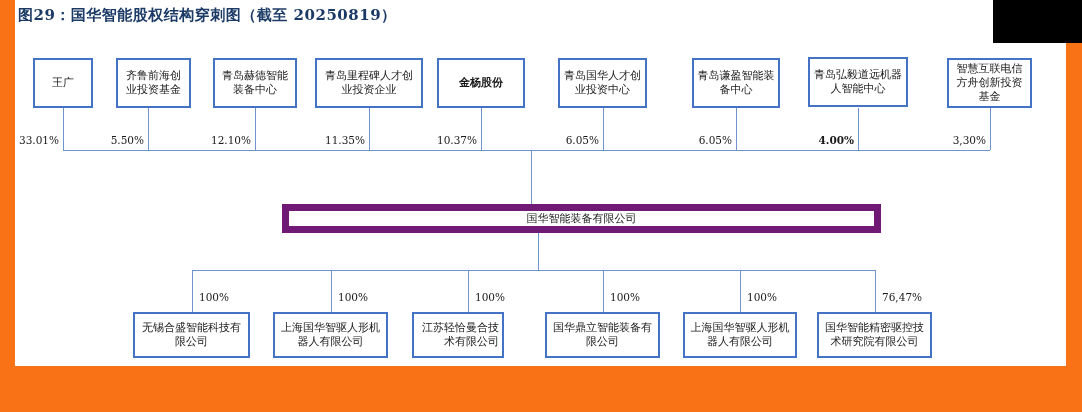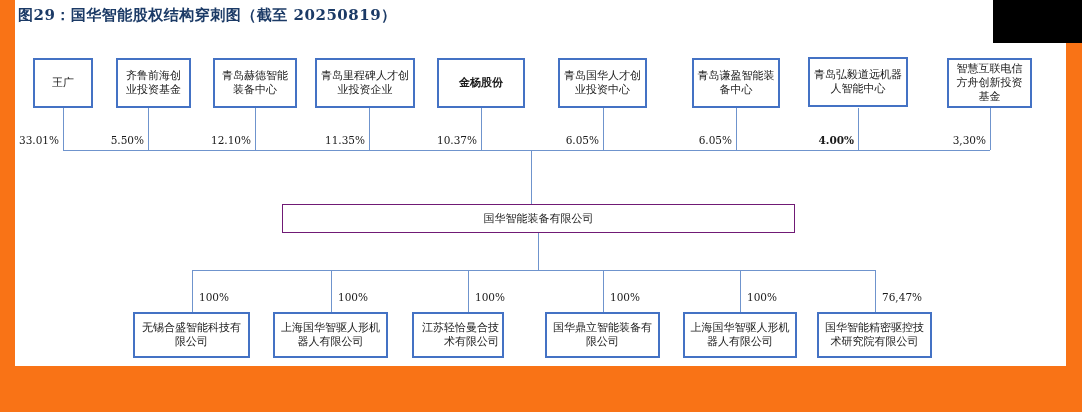--- a/index.html
+++ b/index.html
@@ -6,22 +6,22 @@
   #root{position:relative;width:1082px;height:412px;background:#f97316;overflow:hidden;
         font-family:"DejaVu Serif","Liberation Serif",serif;padding-left:48px;}
   .page{position:absolute;left:15px;top:0;width:1051px;height:366px;background:#ffffff;}
   .corner{position:absolute;left:993px;top:0;width:89px;height:43px;background:#000;}
   .title{position:absolute;left:18px;top:6px;font-size:15px;font-weight:bold;
          color:#1b3a66;white-space:nowrap;letter-spacing:0.5px;}
   .node{position:absolute;border:2px solid #4472c4;background:#fff;box-sizing:border-box;
         display:flex;align-items:center;justify-content:center;text-align:center;
         font-size:11px;line-height:1.3;color:#1a1a1a;padding:1px 3px;}
   .node.em{font-weight:bold;}
-  .company{position:absolute;left:282px;top:204px;width:513px;height:29px;
-        border:1px solid #701a75;background:#fff;box-sizing:border-box;
+  .company{position:absolute;left:282px;top:204px;width:599px;height:29px;
+        border:7px solid #701a75;background:#fff;box-sizing:border-box;
         display:flex;align-items:center;justify-content:center;
         font-size:11px;color:#1a1a1a;}
   .hline{position:absolute;height:1px;background:#6f94cd;}
   .vline{position:absolute;width:1px;background:#6f94cd;}
   .pct{position:absolute;font-size:10.5px;color:#1a1a1a;white-space:nowrap;}
   .pct-top{text-align:right;width:78px;}
 </style>
 </head>
 <body>
 
@@ -33,21 +33,21 @@
     <div class="company">国华智能装备有限公司</div>
   <div class="node" style="left: 33px; top: 58px; width: 60px; height: 50px;">王广</div>
       <div class="vline" style="left: 63px; top: 108px; height: 42px;"></div>
       <div class="pct pct-top" style="left: -19px; top: 134px;">33.01%</div>
       <div class="node" style="left: 110px; top: 58px; width: 75px; height: 50px; margin-left: 6px;">齐鲁前海创业投资基金</div>
       <div class="vline" style="left: 148px; top: 108px; height: 42px;"></div>
       <div class="pct pct-top" style="left: 66px; top: 134px;">5.50%</div>
       <div class="node" style="left: 213px; top: 58px; width: 84px; height: 50px;">青岛赫德智能装备中心</div>
       <div class="vline" style="left: 255px; top: 108px; height: 42px;"></div>
       <div class="pct pct-top" style="left: 173px; top: 134px;">12.10%</div>
-      <div class="node" style="left: 315px; top: 58px; width: 100px; height: 50px;">青岛里程碑人才创业投资企业</div>
+      <div class="node" style="left: 315px; top: 58px; width: 108px; height: 50px;">青岛里程碑人才创业投资企业</div>
       <div class="vline" style="left: 369px; top: 108px; height: 42px;"></div>
       <div class="pct pct-top" style="left: 287px; top: 134px;">11.35%</div>
       <div class="node em" style="left: 437px; top: 58px; width: 88px; height: 50px;">金杨股份</div>
       <div class="vline" style="left: 481px; top: 108px; height: 42px;"></div>
       <div class="pct pct-top" style="left: 399px; top: 134px;">10.37%</div>
       <div class="node" style="left: 558px; top: 58px; width: 89px; height: 50px;">青岛国华人才创业投资中心</div>
       <div class="vline" style="left: 603px; top: 108px; height: 42px;"></div>
       <div class="pct pct-top" style="left: 521px; top: 134px;">6.05%</div>
       <div class="node" style="left: 692px; top: 58px; width: 88px; height: 50px;">青岛谦盈智能装备中心</div>
       <div class="vline" style="left: 736px; top: 108px; height: 42px;"></div>

